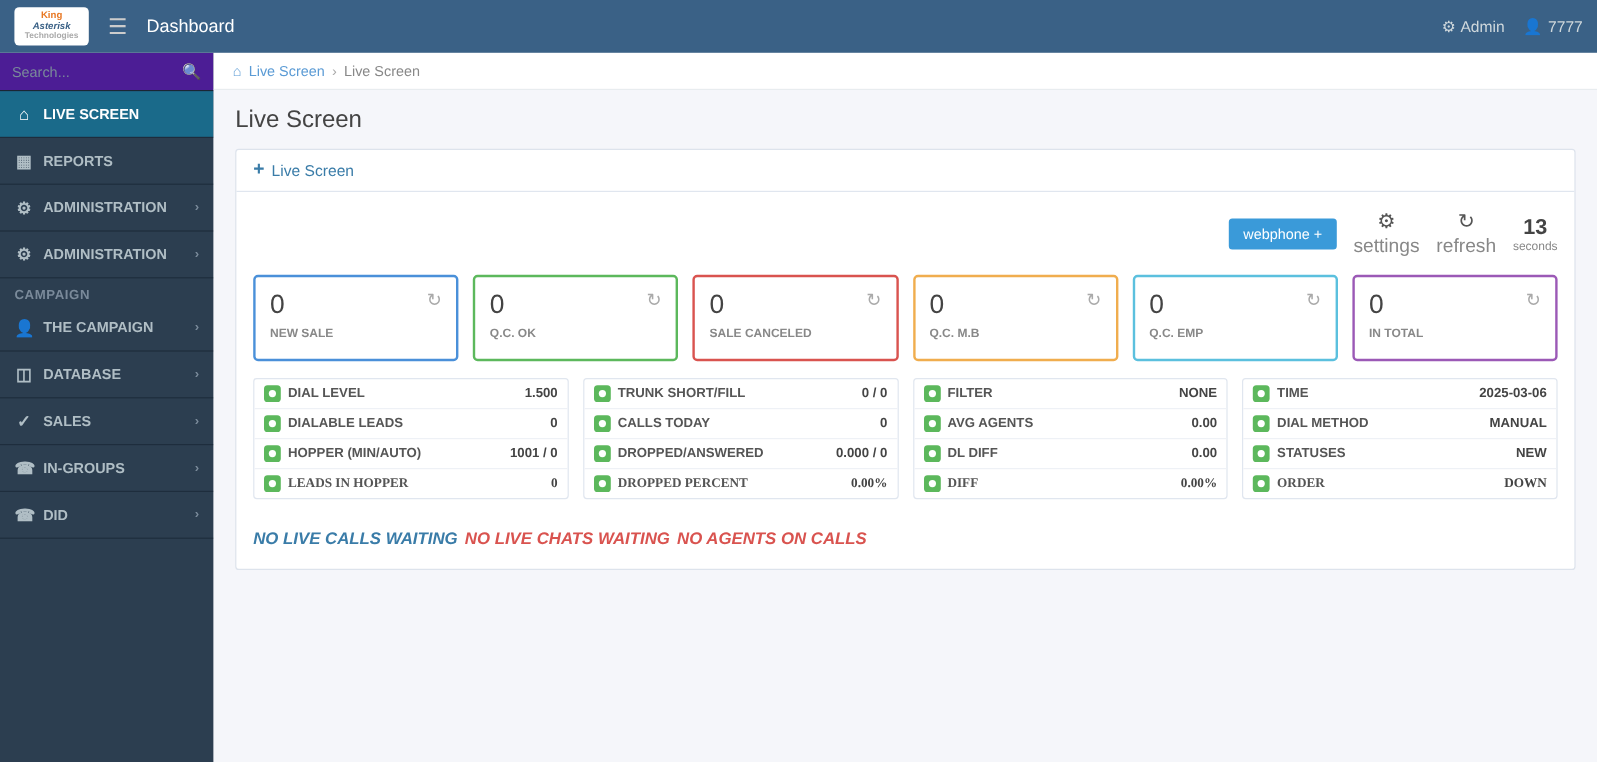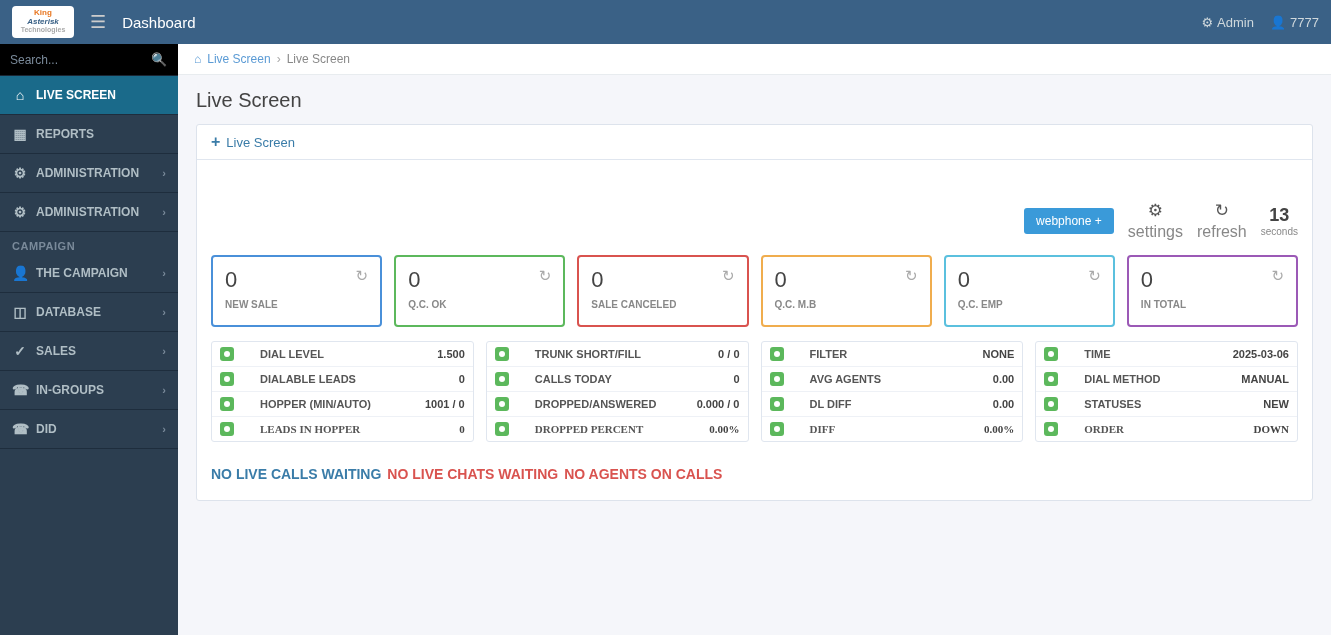--- a/index.html
+++ b/index.html
@@ -45,21 +45,21 @@
       width: 178px;
       flex-shrink: 0;
       display: flex;
       flex-direction: column;
       overflow-y: auto;
     }
     .sidebar-search {
       padding: 8px 10px;
       display: flex;
       align-items: center;
-      background: #000000;
+      background: #4c1d95;
       border-bottom: 1px solid #1a2634;
     }
     .sidebar-search input {
       background: transparent;
       border: none;
       outline: none;
       color: #aab;
       font-size: 12px;
       width: 100%;
     }
@@ -136,21 +136,20 @@
 
     .panel-body { padding: 14px; }
 
     
     .toolbar-row {
       display: flex;
       justify-content: flex-end;
       align-items: center;
       gap: 14px;
       margin-bottom: 14px;
-      margin-top: 26px;
     }
     .webphone-btn {
       background: #3a9ad9;
       color: #fff;
       border: none;
       border-radius: 3px;
       padding: 6px 12px;
       font-size: 12px;
       cursor: pointer;
       display: flex;
@@ -215,35 +214,36 @@
       width: 14px;
       height: 14px;
       border-radius: 3px;
       background: #5cb85c;
       flex-shrink: 0;
       display: flex;
       align-items: center;
       justify-content: center;
     }
     .info-dot-inner { width: 6px; height: 6px; border-radius: 50%; background: #fff; }
-    .info-key { color: #555; font-size: 11px; font-weight: 600; flex: 1; text-transform: uppercase; margin-left: 20px; }
+    .info-key { color: #555; font-size: 11px; font-weight: 600; flex: 1; text-transform: uppercase; }
     .info-val { color: #444; font-size: 11px; font-weight: 600; text-align: right; }
 
     
     .live-status-bar {
       padding: 10px 0 4px;
       display: flex;
       gap: 6px;
       align-items: center;
       flex-wrap: wrap;
     }
     .live-status-text {
       font-size: 14px;
       font-weight: 700;
       text-transform: uppercase;
+      font-style: italic;
     }
     .live-status-text.blue { color: #3a7ca8; }
     .live-status-text.red { color: #d9534f; }
   </style>
 </head>
 <body>
 
 <div class="topbar">
   <div class="topbar-left">
     <div class="logo-box">

